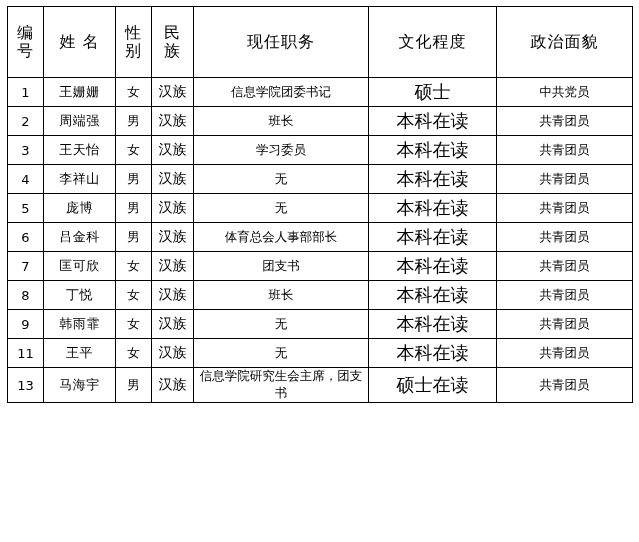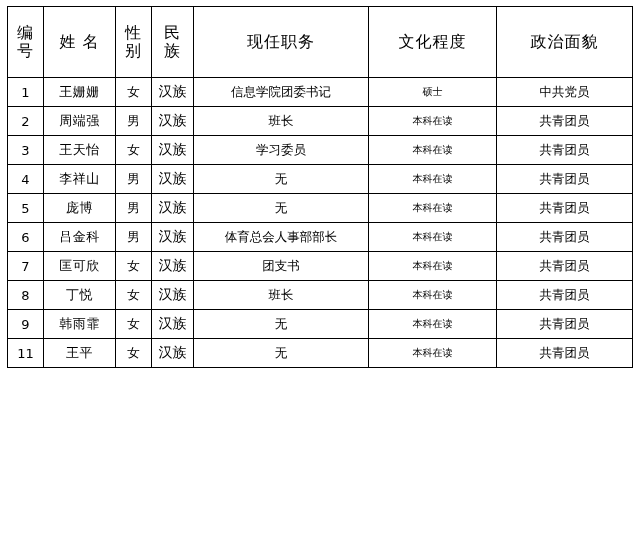--- a/index.html
+++ b/index.html
@@ -57,21 +57,21 @@
   }
   tbody td {
     height: 28px;
     font-size: 12.5px;
   }
   tbody td.id     { font-size: 13px; }
   tbody td.name   { font-size: 13px; letter-spacing: 0.5px; }
   tbody td.sex    { font-size: 12.5px; }
   tbody td.eth    { font-size: 14px; }
   tbody td.post   { font-size: 12.5px; }
-  tbody td.edu    { font-size: 10px; }
+  tbody td.edu    { font-size: 18px; }
   tbody td.pol    { font-size: 12.5px; margin-left: 48px; }
   .stack {
     display: block;
     line-height: 1.1;
   }
 </style>
 </head>
 <body>
 
 <div class="sheet">
@@ -189,15 +189,24 @@
       </tr>
       <tr>
         <td class="id">11</td>
         <td class="name">王平</td>
         <td class="sex">女</td>
         <td class="eth">汉族</td>
         <td class="post">无</td>
         <td class="edu">本科在读</td>
         <td class="pol">共青团员</td>
       </tr>
+      <tr>
+        <td class="id">13</td>
+        <td class="name">马海宇</td>
+        <td class="sex">男</td>
+        <td class="eth">汉族</td>
+        <td class="post">信息学院研究生会主席，团支书</td>
+        <td class="edu">硕士在读</td>
+        <td class="pol">共青团员</td>
+      </tr>
     </tbody>
   </table>
 </div>
 
 </body></html>

